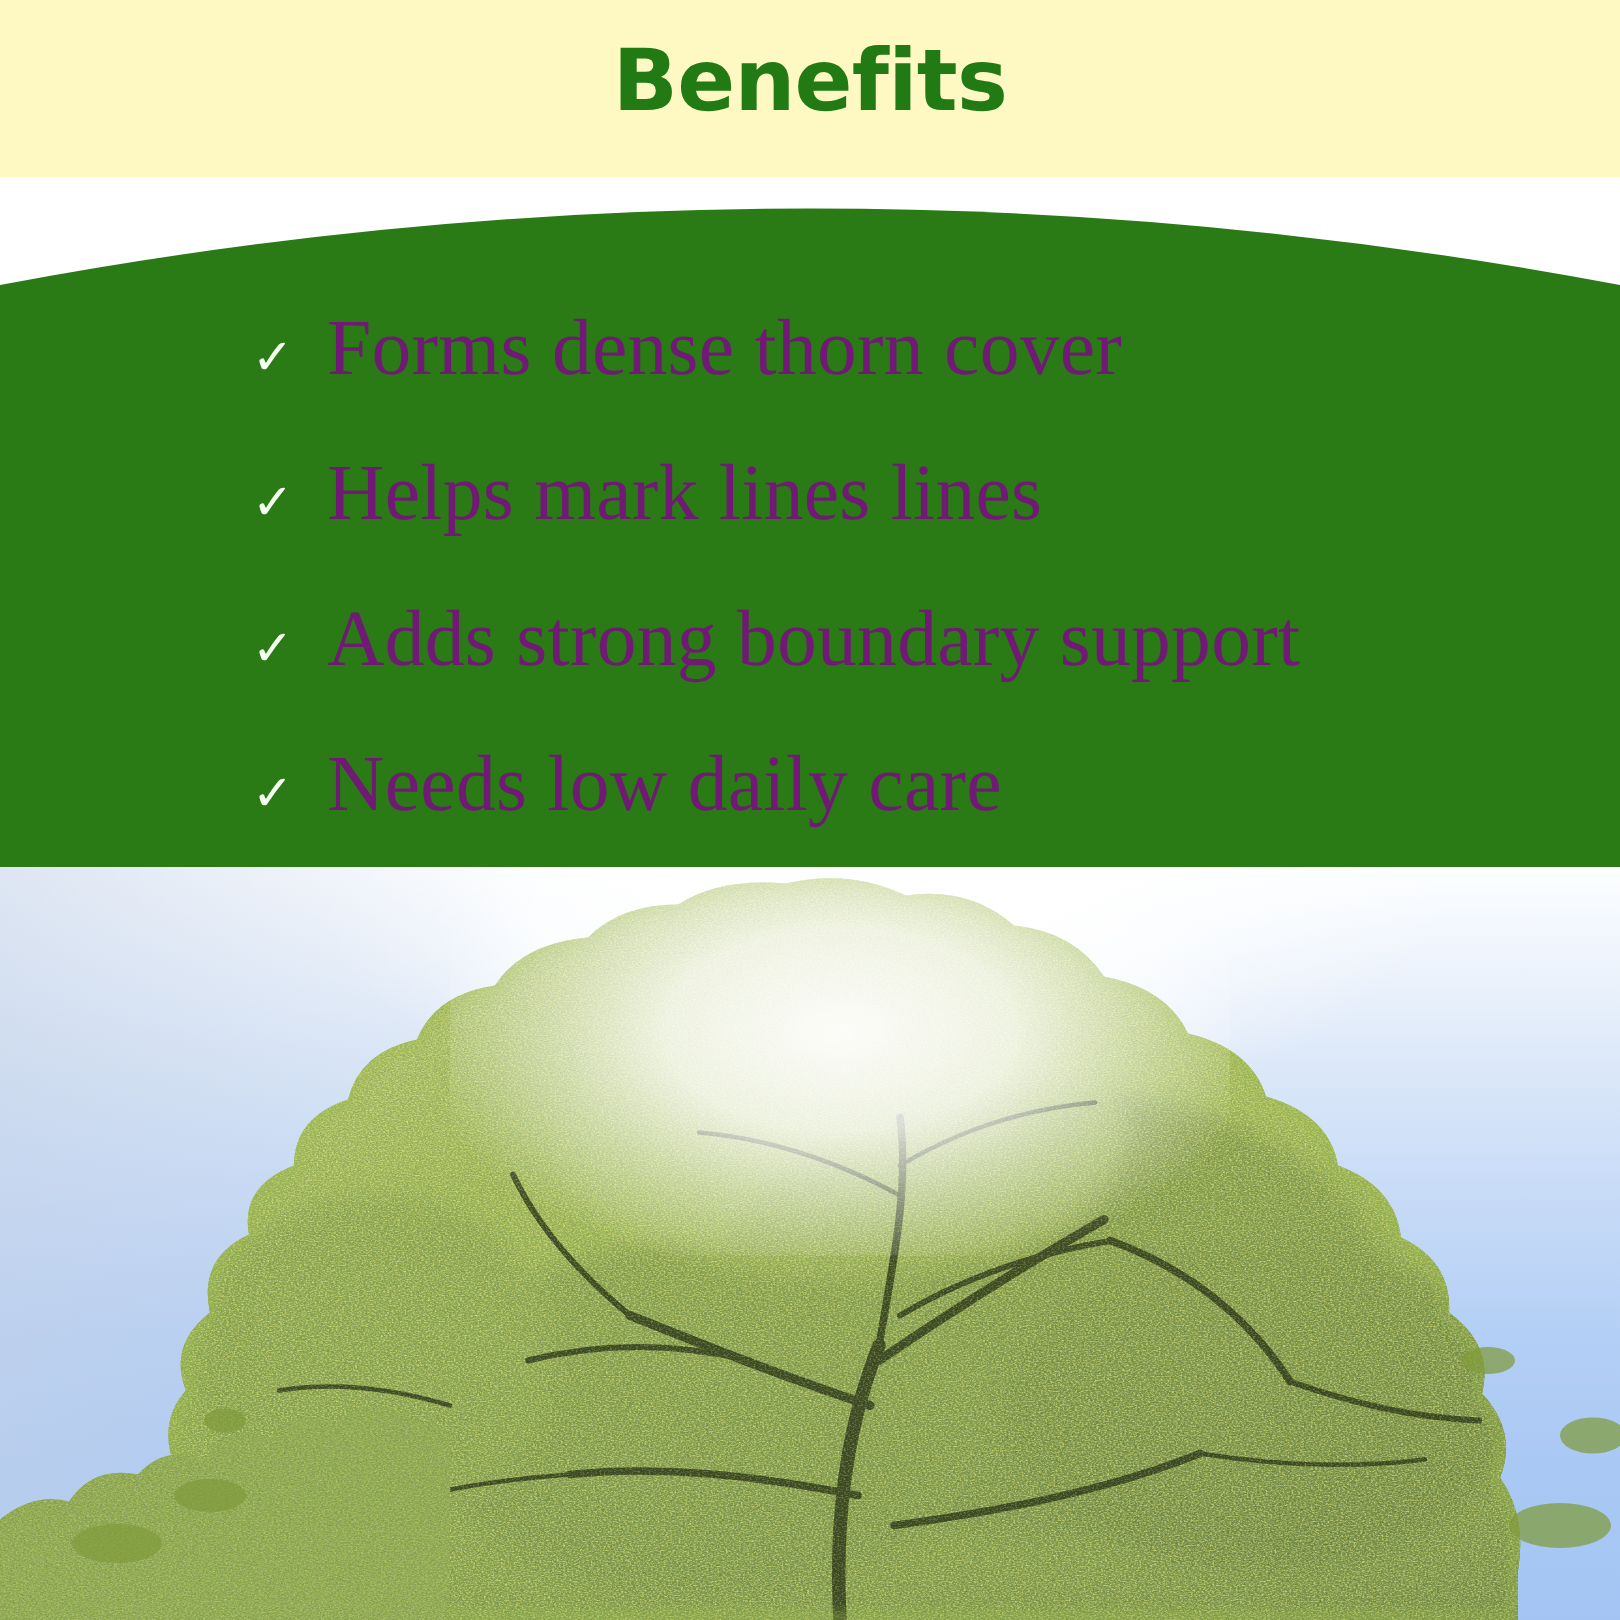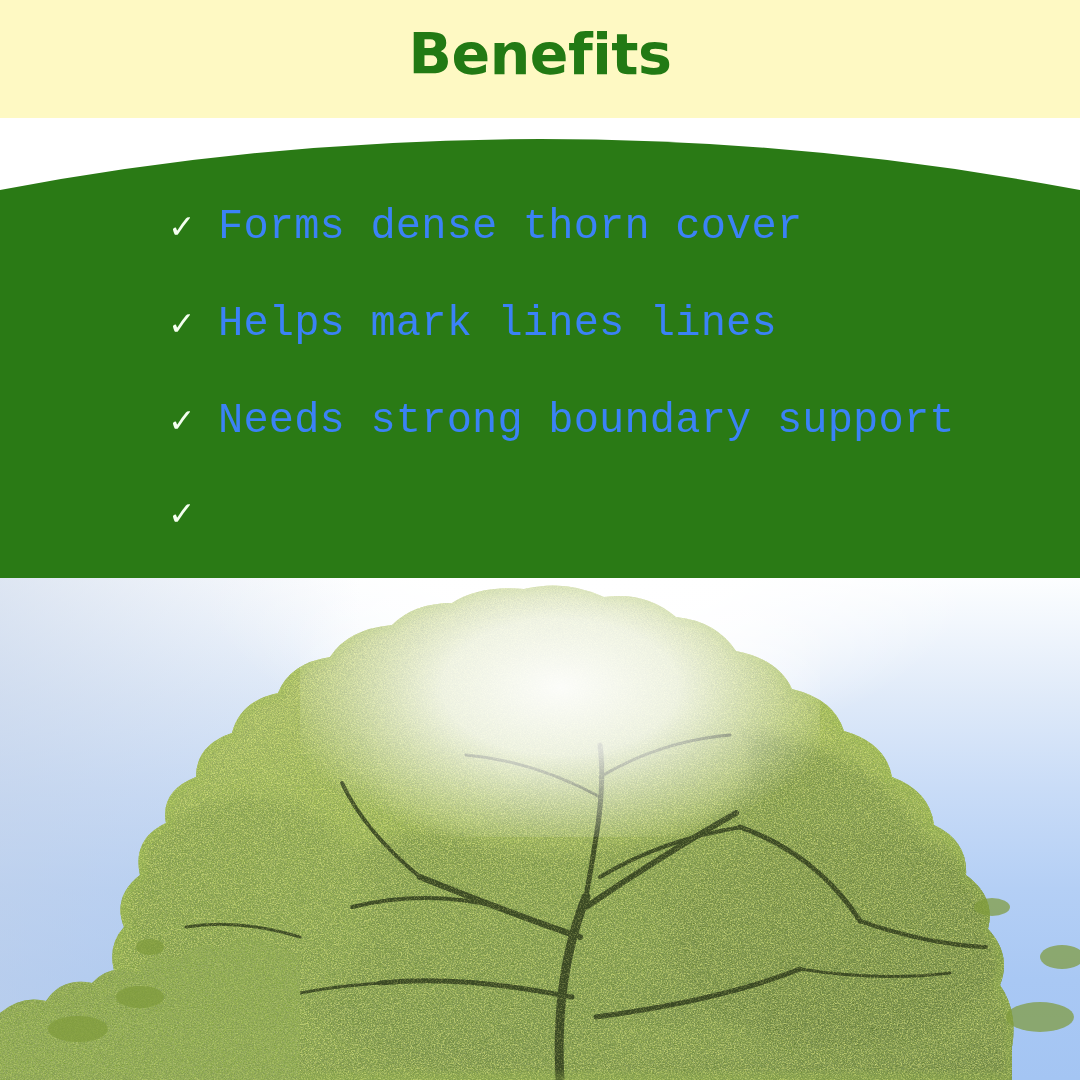--- a/index.html
+++ b/index.html
@@ -91,24 +91,24 @@
   .check-icon {
     font-family: "DejaVu Sans", sans-serif;
     font-size: 33px;
     font-weight: 400;
     color: #f4fff0;
     line-height: 1;
     width: 50px;
     display: inline-block;
   }
   .benefit-text {
-    font-family: Liberation Mono, monospace;
-    font-size: 42px;
+    font-family: Liberation Serif, serif;
+    font-size: 53px;
     font-weight: 400;
-    color: #3b82f6;
+    color: #701a75;
     line-height: 1;
     letter-spacing: 0.2px;
   }
 
   
   .photo {
     position: absolute;
     left: 0;
     top: 577px;
     width: 1080px;
@@ -328,24 +328,25 @@
       <li class="benefit-item i0">
         <span class="check-icon">✓</span>
         <span class="benefit-text">Forms dense thorn cover</span>
       </li>
       <li class="benefit-item i1">
         <span class="check-icon">✓</span>
         <span class="benefit-text">Helps mark lines lines</span>
       </li>
       <li class="benefit-item i2">
         <span class="check-icon">✓</span>
-        <span class="benefit-text">Needs strong boundary support</span>
+        <span class="benefit-text">Adds strong boundary support</span>
       </li>
       <li class="benefit-item i3">
         <span class="check-icon">✓</span>
+        <span class="benefit-text">Needs low daily care</span>
       </li>
     </ul>
   </div>
 
   <div class="header">
     <div class="page-title">Benefits</div>
   </div>
 
 </div>
 

